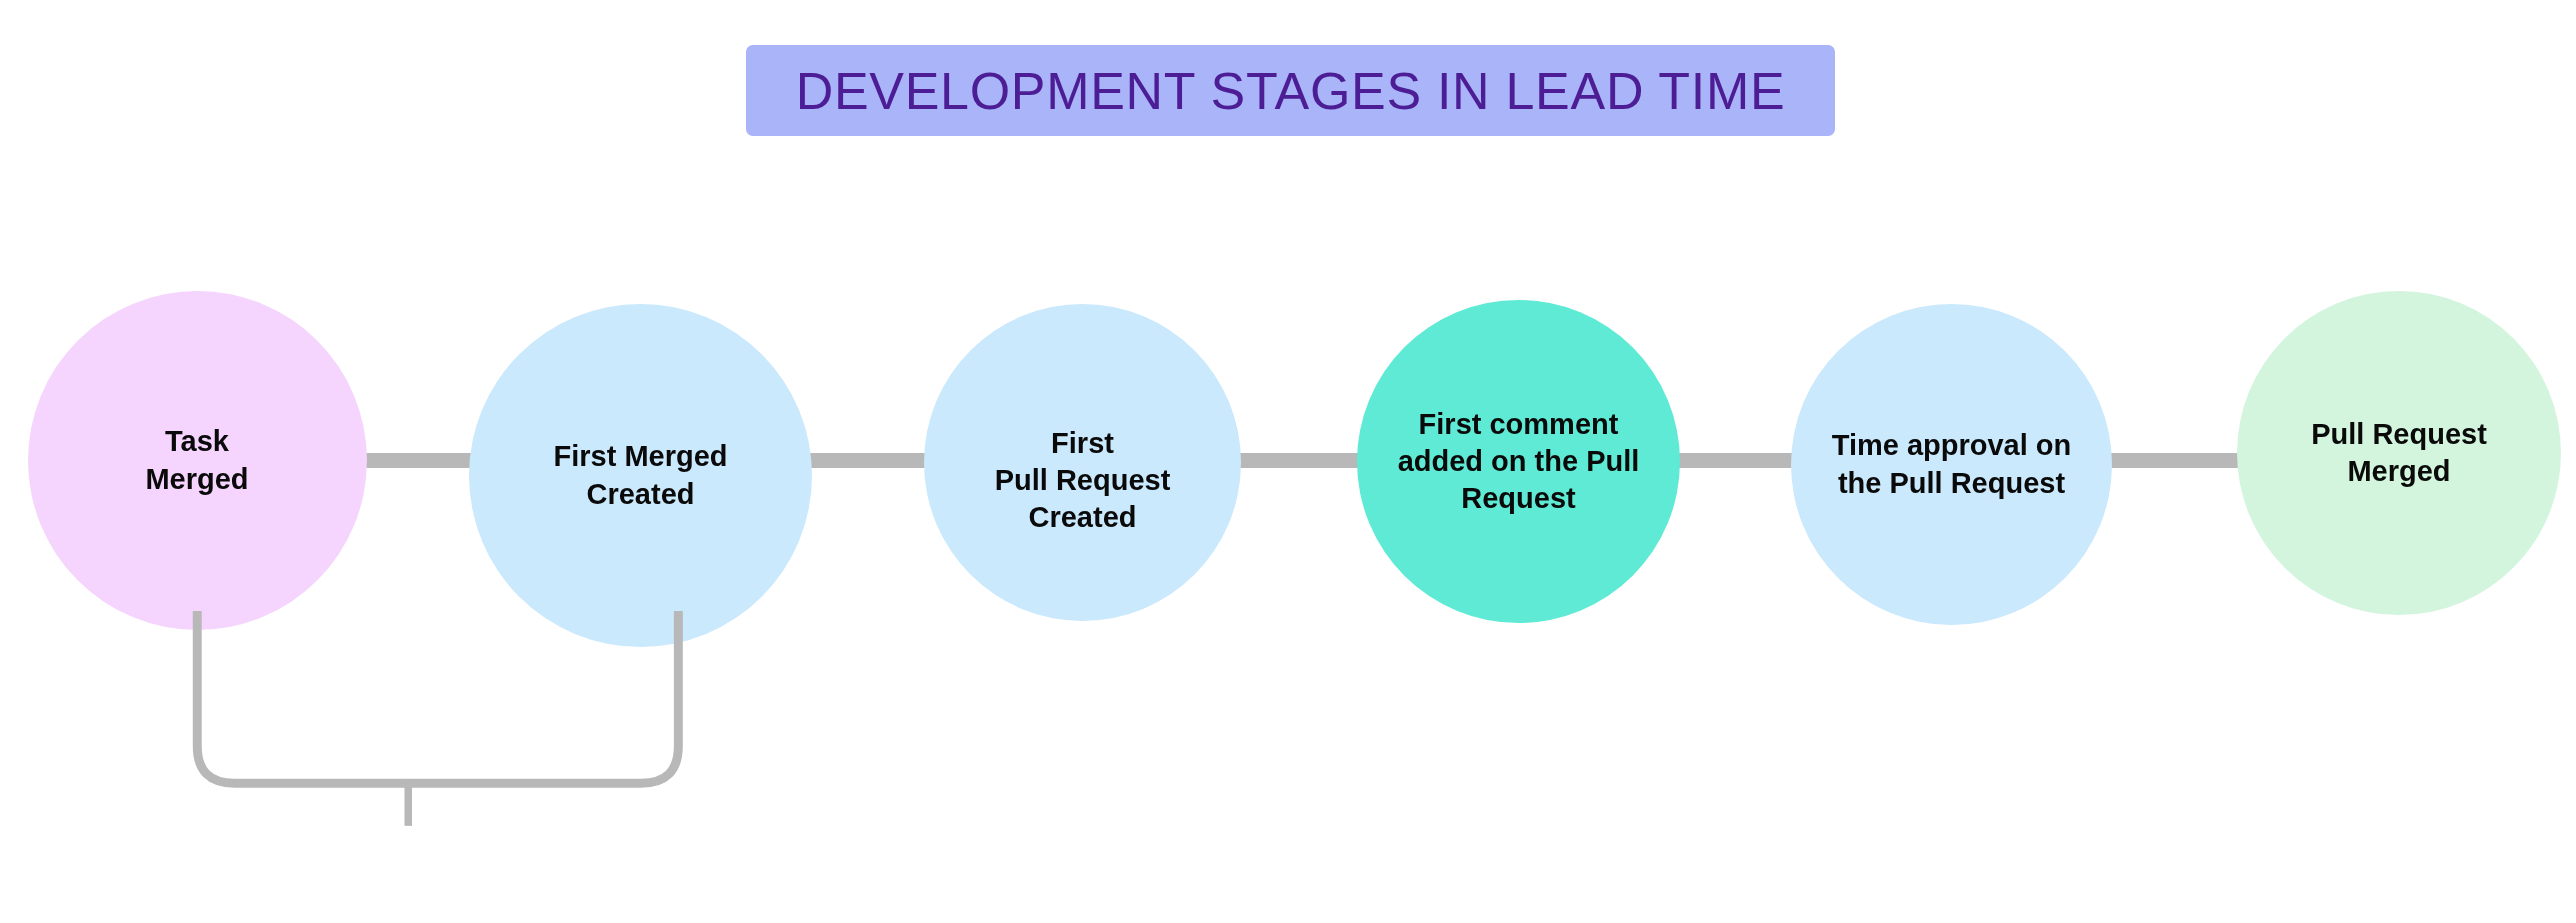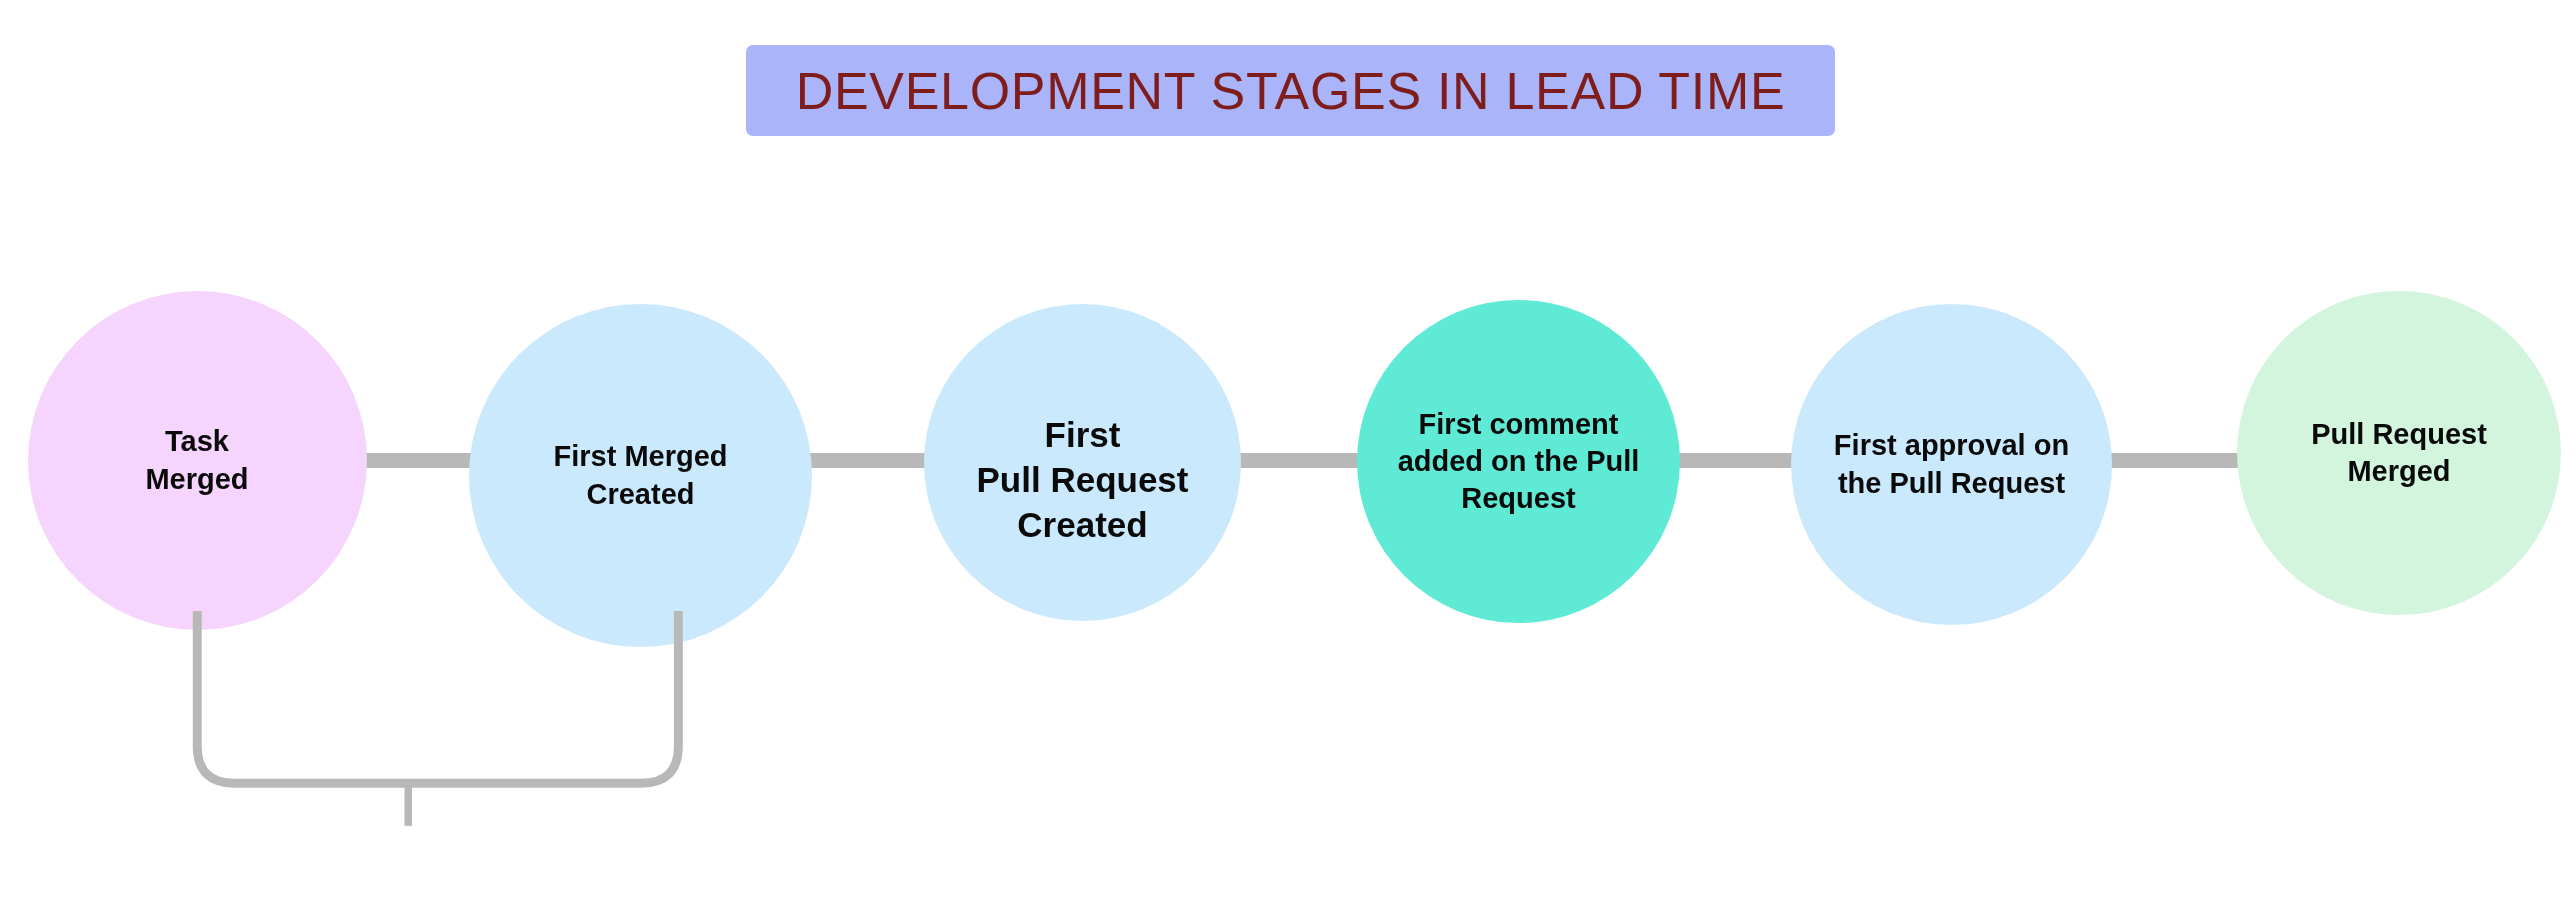--- a/index.html
+++ b/index.html
@@ -78,21 +78,21 @@
   
   #node-0 { left: 27.5px;   top: 291px; width: 339px; height: 339px; background: #f5d5fd; }
   #node-1 { left: 469px;  top: 304px; width: 343px; height: 343px; background: #cbe9fc; }
   #node-2 { left: 924px; top: 304px; width: 317px; height: 317px; background: #cbe9fc; }
   #node-3 { left: 1357px; top: 300px; width: 323px; height: 323px; background: #cbe9fc; }
   #node-4 { left: 1791px; top: 304px; width: 321px; height: 321px; background: #cbe9fc; }
   #node-5 { left: 2237px; top: 291px; width: 324px; height: 324px; background: #d3f5de; }
 
   #node-0 .node-label { font-size: 29px; }
   #node-1 .node-label { font-size: 29px; }
-  #node-2 .node-label { font-size: 35px; margin-top: 36px; }
+  #node-2 .node-label { font-size: 29px; margin-top: 36px; }
   #node-3 .node-label { font-size: 29px; }
   #node-4 .node-label { font-size: 29px; }
   #node-5 .node-label { font-size: 29px; }
 
   
   #conn-0 { left: 357px;  width: 124px; }
   #conn-1 { left: 802px; width: 132px; }
   #conn-2 { left: 1231px; width: 136px; }
   #conn-3 { left: 1669px; width: 132px; }
   #conn-4 { left: 2102px; width: 146px; }
@@ -128,21 +128,21 @@
     line-height: 1;
     transform: scaleX(0.95);
   }
 </style>
 </head>
 <body style="background: rgb(255, 255, 255);">
 
 <div id="stage">
 
   <div id="title-banner" style="background: rgb(170, 180, 248);">
-    <div id="title-text" style="color: #7f1d1d;">DEVELOPMENT STAGES IN LEAD TIME</div>
+    <div id="title-text" style="color: #4c1d95;">DEVELOPMENT STAGES IN LEAD TIME</div>
   </div>
 
   <div id="pipeline">
 
     <div class="connector" id="conn-0" style="background: rgb(184, 184, 184);"></div>
     <div class="connector" id="conn-1" style="background: rgb(184, 184, 184);"></div>
     <div class="connector" id="conn-2" style="background: rgb(184, 184, 184);"></div>
     <div class="connector" id="conn-3" style="background: rgb(184, 184, 184);"></div>
     <div class="connector" id="conn-4" style="background: rgb(184, 184, 184);"></div>
 
@@ -162,21 +162,21 @@
 Created</span>
     </div>
 
     <div class="node" id="node-3" style="background: #5eead4; text-align: center;">
       <span class="node-label">First comment
 added on the Pull
 Request</span>
     </div>
 
     <div class="node" id="node-4" style="background: rgb(203, 233, 252);">
-      <span class="node-label">First approval on
+      <span class="node-label">Time approval on
 the Pull Request</span>
     </div>
 
     <div class="node" id="node-5" style="background: rgb(211, 245, 222);">
       <span class="node-label">Pull Request
 Merged</span>
     </div>
 
   </div>
 

